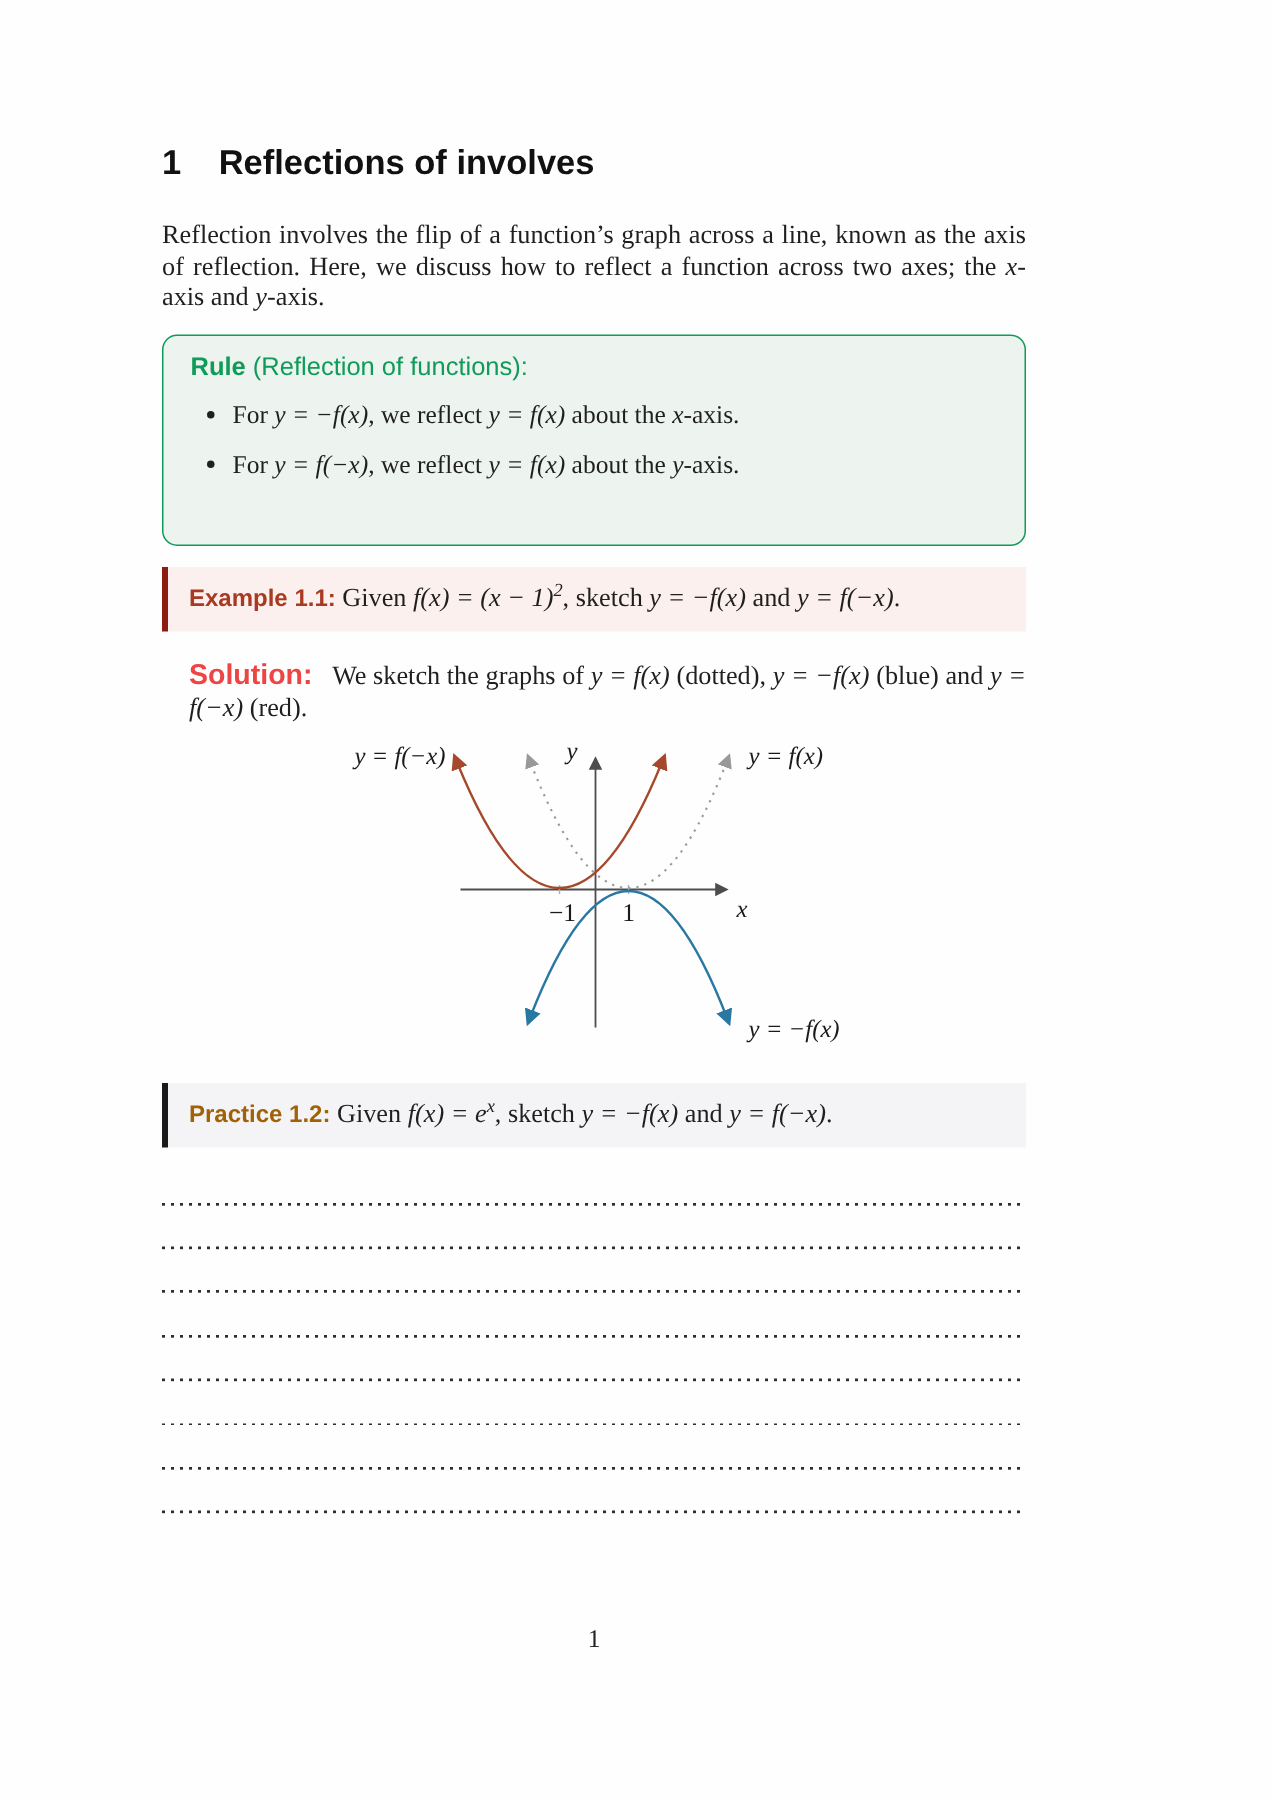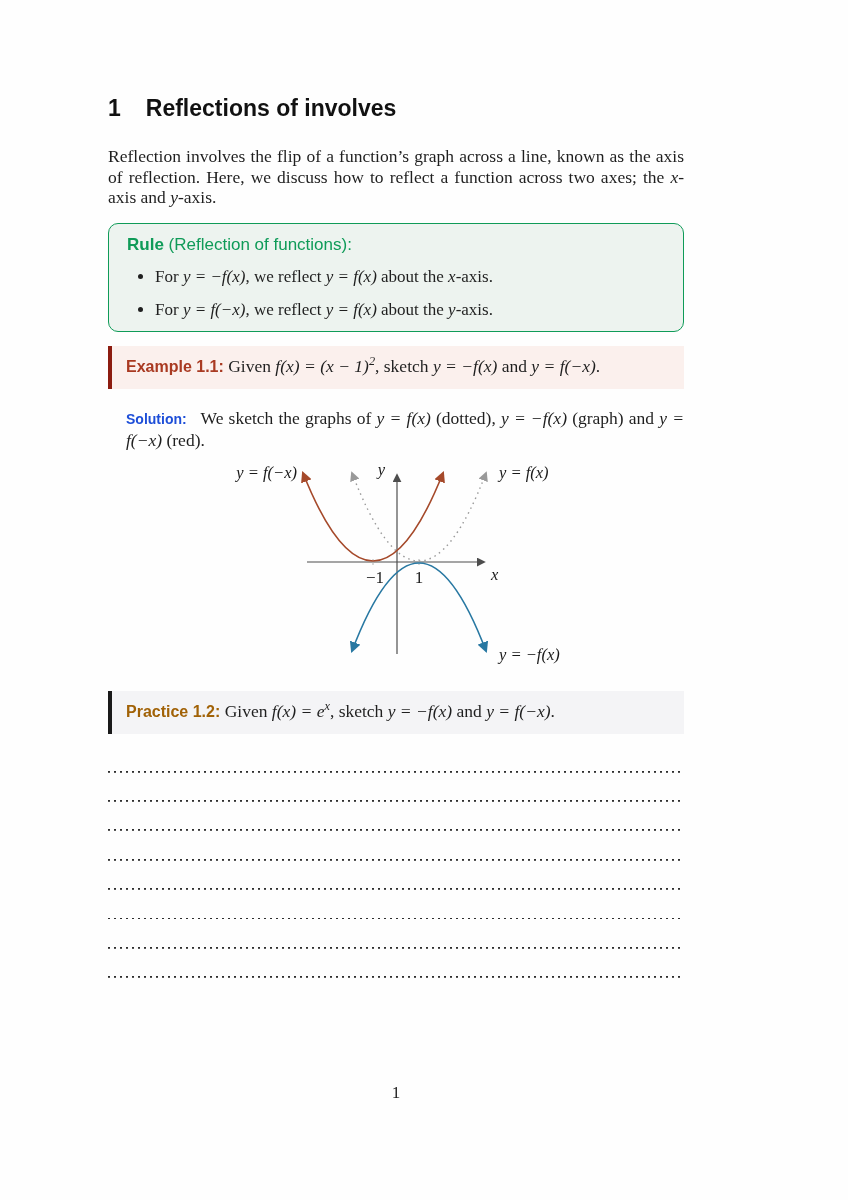--- a/index.html
+++ b/index.html
@@ -10,39 +10,39 @@
   h1.heading{margin:0 0 26px 0;font-family:"Liberation Sans",sans-serif;font-weight:bold;
              font-size:23px;line-height:24px;color:#111;display:flex;}
   .heading .secnum{margin-right:25px;}
 
   .intro{margin:0 0 15px 0;font-size:17.5px;line-height:20.7px;text-align:justify;}
 
   .math{font-style:italic;font-family:"Liberation Serif",serif;}
   sup{font-size:70%;line-height:0;}
 
   .rulebox{box-sizing:border-box;border:1.5px solid var(--rule_green);border-radius:10px;
-           background:var(--rule_bg);padding:8px 16px 2px 16px;margin-bottom:14px;height:109px;}
+           background:var(--rule_bg);padding:8px 16px 2px 16px;margin-bottom:14px;height:141px;}
   .rulehead{font-family:"Liberation Sans",sans-serif;font-size:17px;line-height:20px;
             color:var(--rule_green);margin:3px 0 0 2px;}
   .rulehead .rulelabel{font-weight:bold;}
   .rulebox ul{margin:12px 0 10px 30px;padding:0;font-size:17px;}
   .rulebox li{line-height:20px;margin:0;}
   .rulebox li + li{margin-top:13px;}
 
   .callout{box-sizing:border-box;padding:10px 14px;border-left:4px solid #000;
            font-size:17.5px;line-height:21px;min-height:43px;}
   .callout-title{font-family:"Liberation Sans",sans-serif;font-weight:bold;font-size:16px;}
   .example{background:var(--example_bg);border-left-color:var(--example_border);margin-bottom:19px;}
   .example .callout-title{color:var(--example_title);}
   .practice{background:var(--practice_bg);border-left-color:var(--practice_border);margin-top:22px;}
   .practice .callout-title{color:#a16207;}
 
   .solution{margin:0 0 0 18px;font-size:17.5px;line-height:21px;text-align:justify;}
   .solution .soltitle{font-family:"Liberation Sans",sans-serif;font-weight:bold;
-                      font-size:14px;color:#1d4ed8;margin-right:9px;}
+                      font-size:19px;color:#ef4444;margin-right:9px;}
 
   .figure{margin:2px 0 0 105px;width:370px;height:216px;}
   .figure svg{display:block;}
   .mlab{font-family:"Liberation Serif",serif;font-style:italic;font-size:16.5px;fill:#1a1a1a;}
   .tlab{font-family:"Liberation Serif",serif;font-size:17px;fill:#1a1a1a;}
 
   .answers{margin-top:9px;}
   .dotline{height:29.4px;
      background:repeating-linear-gradient(to right,#2e2e2e 0 1.7px,transparent 1.7px 6px)
                 left bottom / 100% 1.8px no-repeat;}
@@ -74,21 +74,21 @@
       </ul>
     </div>
 
     <div class="callout example">
       <span class="callout-title">Example 1.1:</span>
       <span><span>Given </span><span class="math">f(x) = (x − 1)</span><sup class="math">2</sup><span>, sketch </span><span class="math">y = −f(x)</span><span> and </span><span class="math">y = f(−x)</span><span>.</span></span>
     </div>
 
     <div class="solution">
       <span class="soltitle">Solution:</span>
-      <span><span>We sketch the graphs of </span><span class="math">y = f(x)</span><span> (dotted), </span><span class="math">y = −f(x)</span><span> (graph) and </span><span class="math">y = f(−x)</span><span> (red).</span></span>
+      <span><span>We sketch the graphs of </span><span class="math">y = f(x)</span><span> (dotted), </span><span class="math">y = −f(x)</span><span> (blue) and </span><span class="math">y = f(−x)</span><span> (red).</span></span>
     </div>
 
     <div class="figure">
       <svg width="370" height="216" viewBox="0 0 370 216">
         <defs>
           <marker id="ah-axis" viewBox="0 0 10 10" refX="8" refY="5" markerWidth="7.5" markerHeight="7.5" orient="auto-start-reverse">
             <path d="M0,0 L10,5 L0,10 z" fill="#4d4d4d"></path>
           </marker>
           <marker id="ah-gray" viewBox="0 0 10 10" refX="8" refY="5" markerWidth="7" markerHeight="7" orient="auto-start-reverse">
             <path d="M0,0 L10,5 L0,10 z" fill="#999999"></path>

